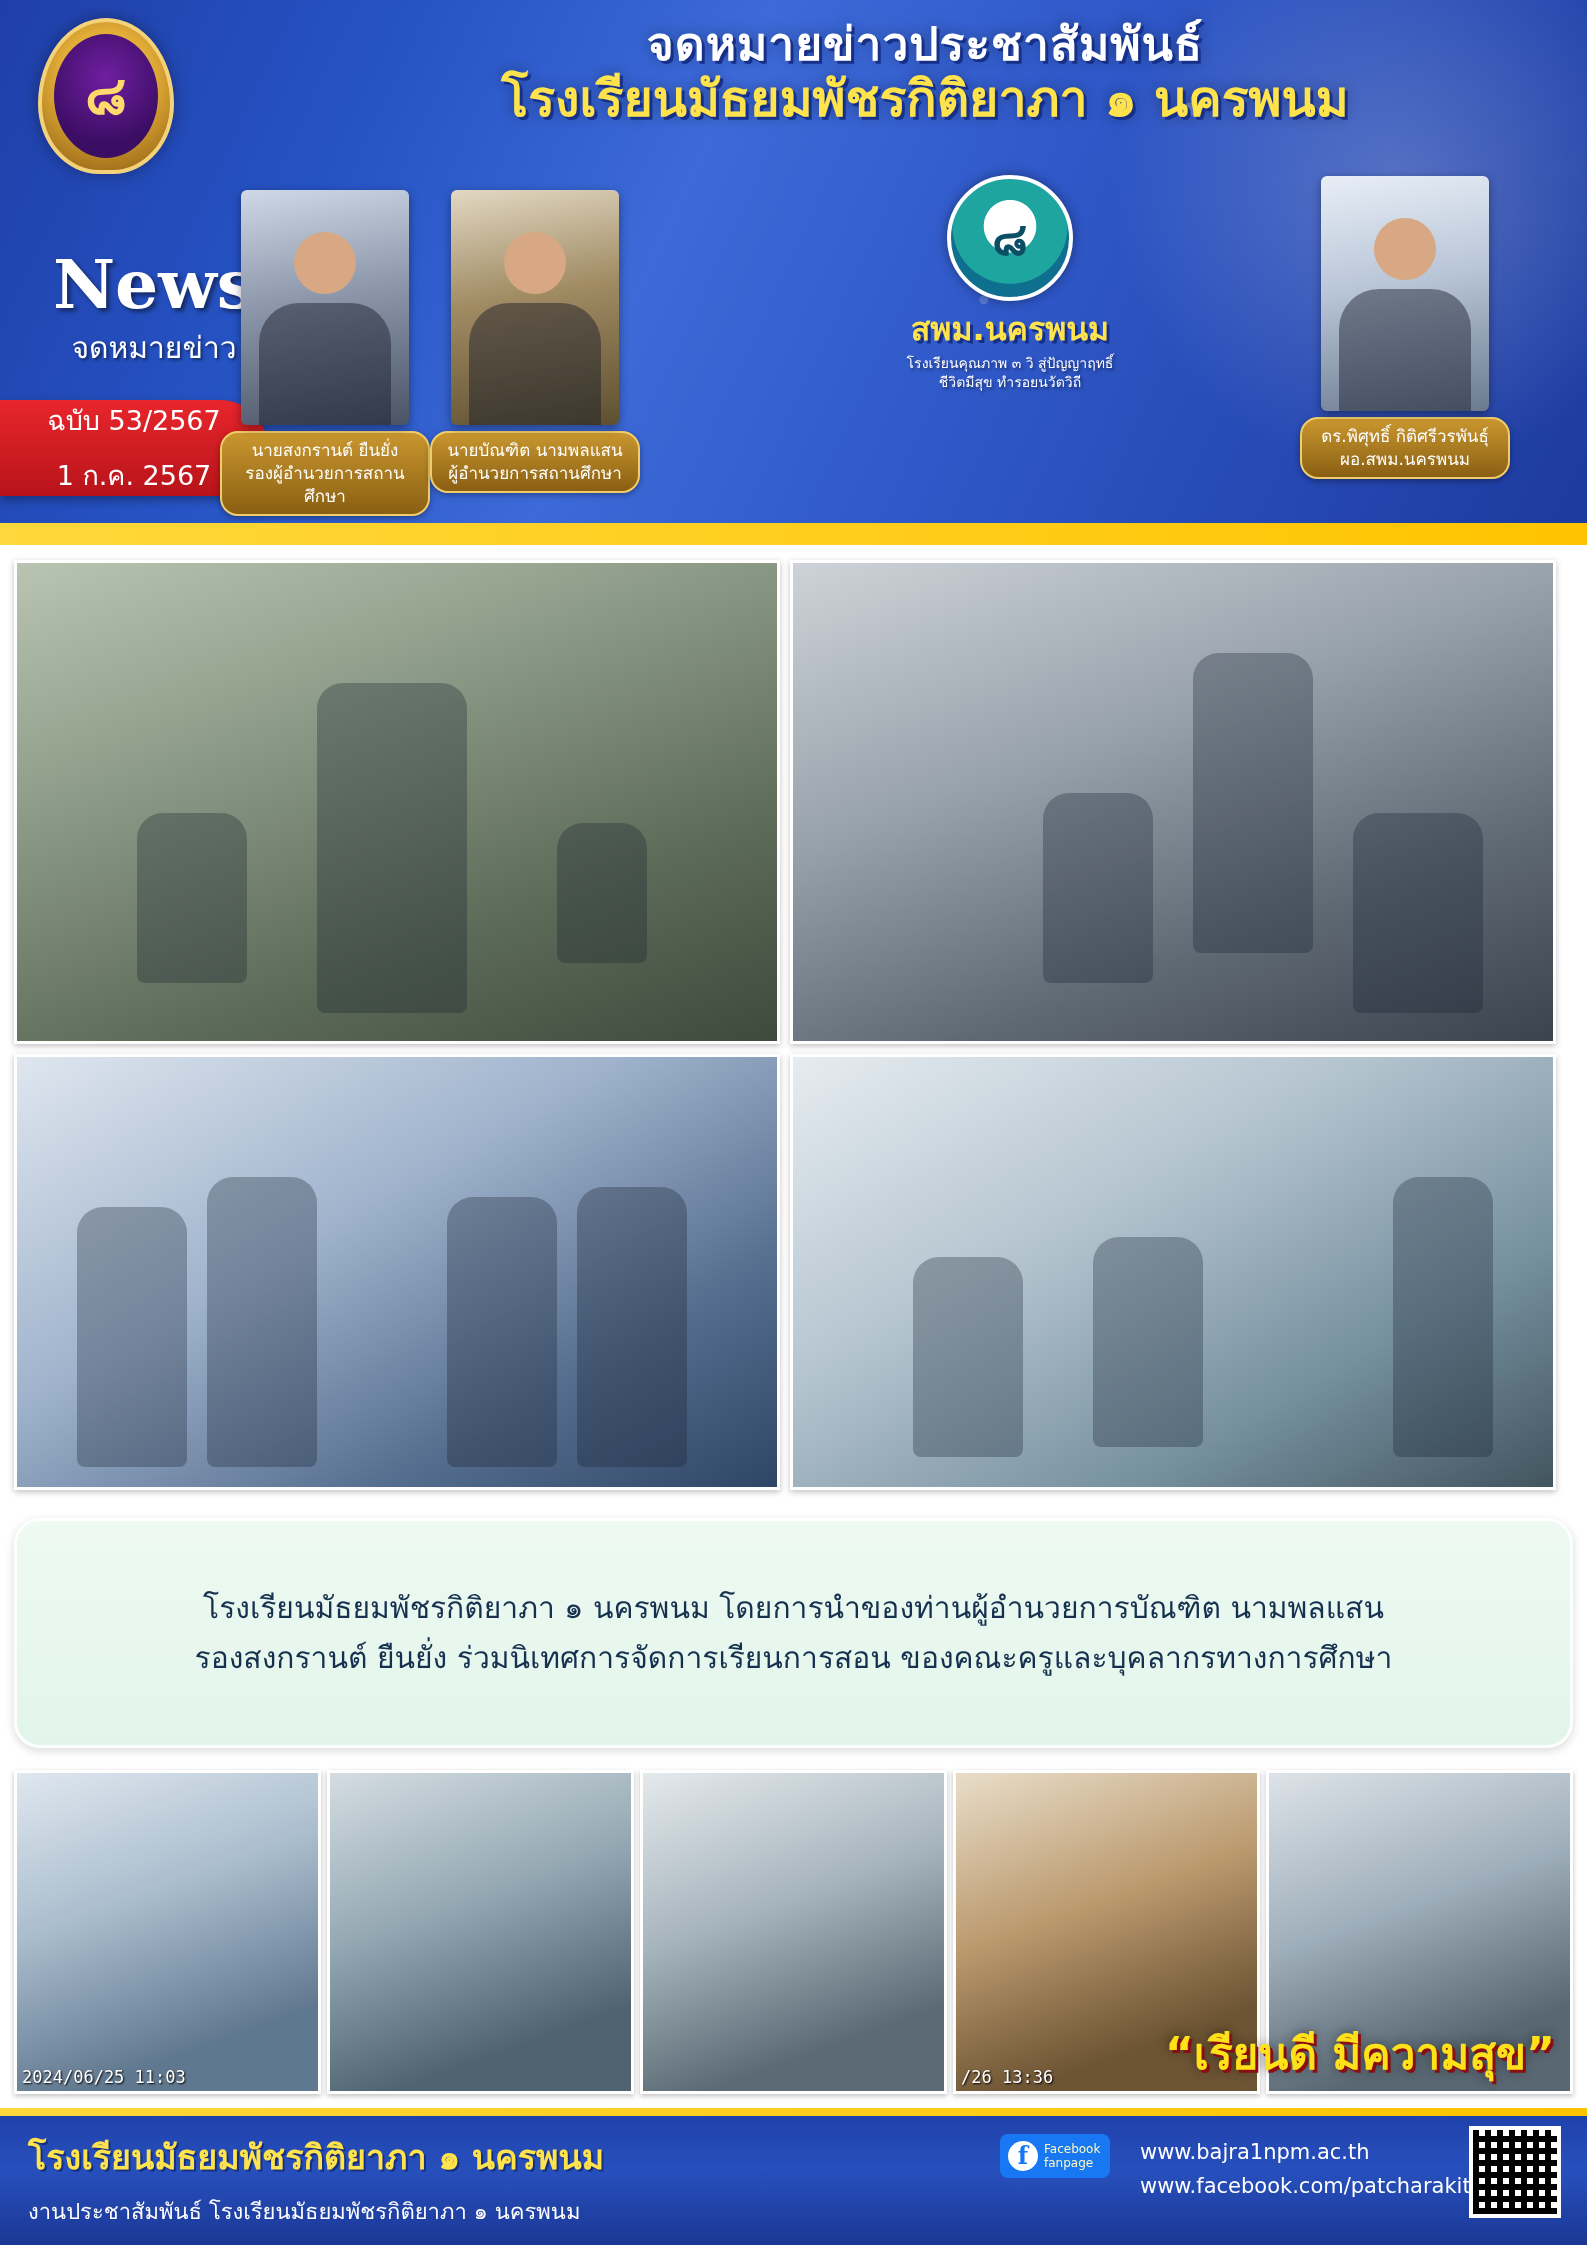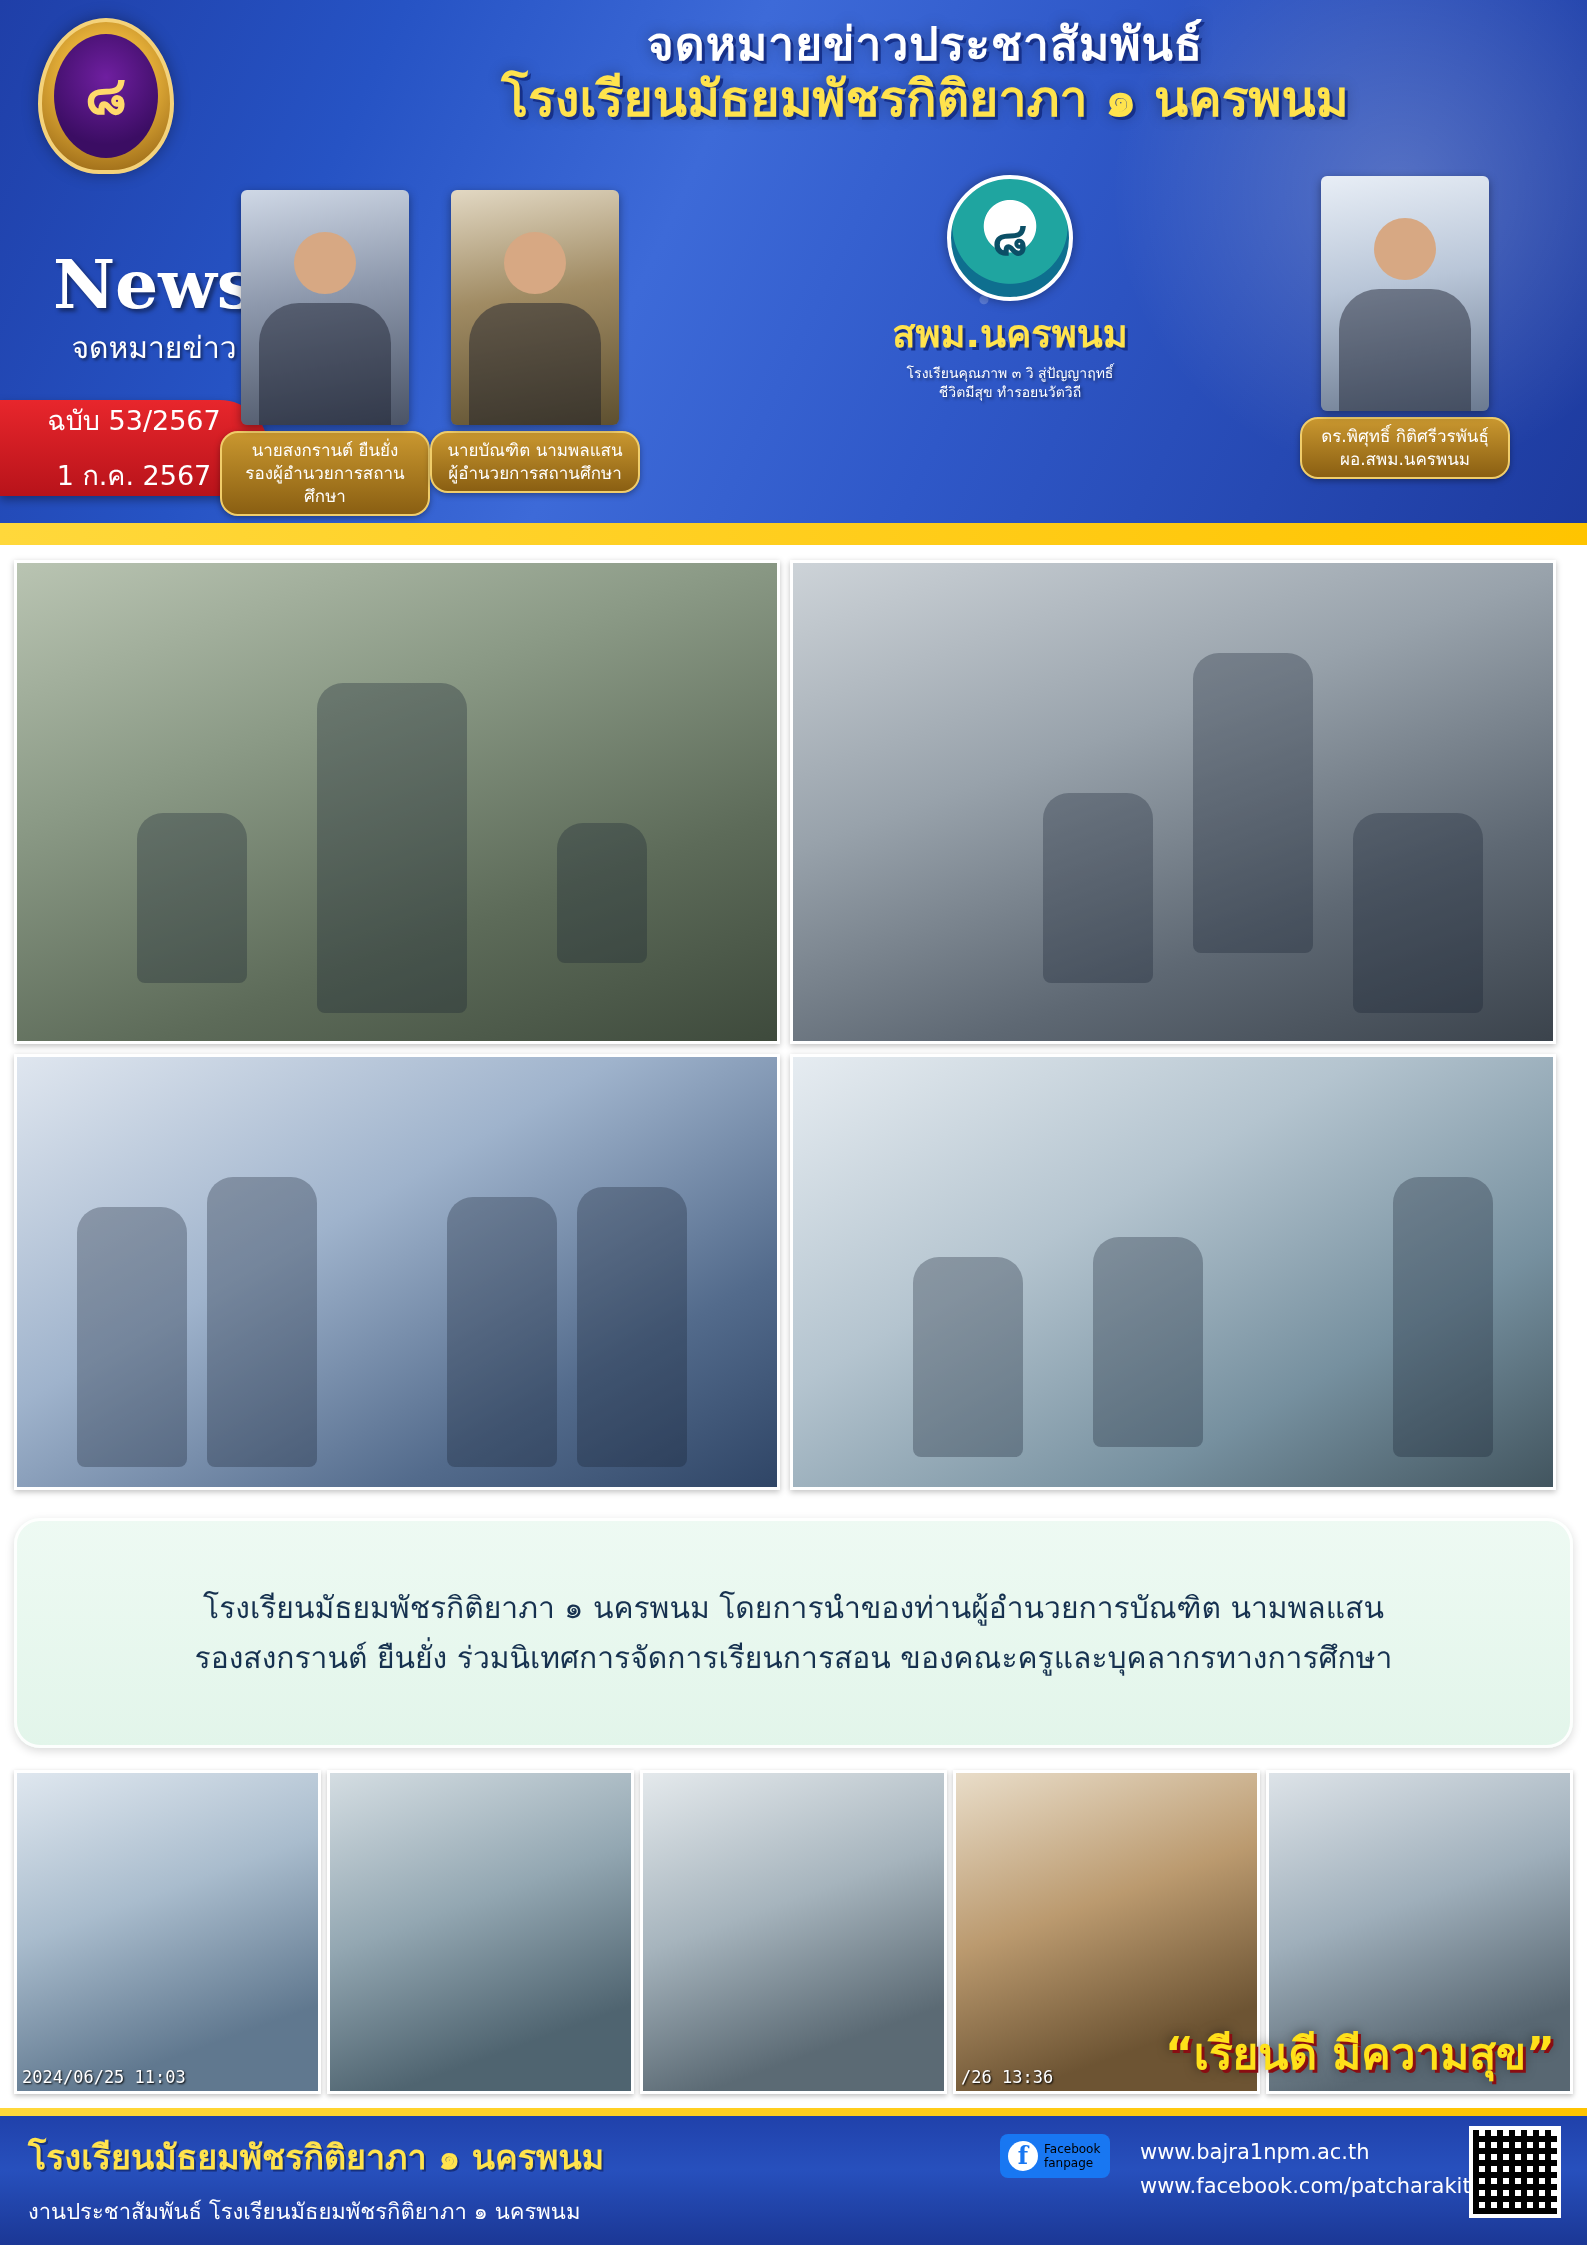--- a/index.html
+++ b/index.html
@@ -91,21 +91,21 @@
   #person-3{left:1300px;top:176px;}
 
   .org-block{position:absolute;left:770px;top:175px;width:480px;text-align:center;}
   .org-seal{
     width:118px;height:118px;border-radius:50%;margin:0 auto;
     background:radial-gradient(circle at 50% 40%,#ffffff 0 28%, #1fa5a0 29% 62%, #0e6f8f 63% 100%);
     border:4px solid #ffffff;box-shadow:0 0 12px rgba(0,0,0,.4);
     display:flex;align-items:center;justify-content:center;
     color:#0b4f66;font-size:46px;font-weight:bold;
   }
-  .org-name{font-size:38px;color:#ffe34d;font-weight:bold;text-shadow:3px 3px 0 #163089;margin-top:2px;}
+  .org-name{font-size:32px;color:#ffe34d;font-weight:bold;text-shadow:3px 3px 0 #163089;margin-top:2px;}
   .org-sub{font-size:14px;color:#ffffff;line-height:1.35;text-shadow:2px 2px 3px rgba(0,0,0,.45);}
 
   
   .gallery{position:absolute;left:14px;top:560px;width:1559px;}
   .row{display:flex;gap:10px;margin-bottom:10px;}
   .ph{border:3px solid #ffffff;box-shadow:0 2px 6px rgba(0,0,0,.25);position:relative;overflow:hidden;}
   .ph .cap{
     position:absolute;left:6px;bottom:5px;color:#fff;font-size:13px;
     text-shadow:1px 1px 2px #000;font-family:"DejaVu Sans Mono","Liberation Mono",monospace;
   }
@@ -160,21 +160,21 @@
   .f-dept{font-size:22px;color:#ffffff;margin-top:10px;}
   .fb-chip{
     position:absolute;left:1000px;top:26px;width:110px;height:44px;border-radius:8px;
     background:#1877f2;display:flex;align-items:center;gap:6px;padding:0 8px;box-sizing:border-box;
   }
   .fb-chip .f-glyph{
     width:30px;height:30px;border-radius:50%;background:#fff;color:#1877f2;
     font-family:"DejaVu Serif","Liberation Serif",serif;font-size:24px;font-weight:bold;
     display:flex;align-items:center;justify-content:center;line-height:1;
   }
-  .fb-chip .f-txt{color:#000000;font-size:12px;line-height:1.2;}
+  .fb-chip .f-txt{color:#fef9c3;font-size:12px;line-height:1.2;}
   .f-links{position:absolute;left:1140px;top:28px;color:#ffffff;font-size:21px;line-height:1.6;}
   .qr{
     position:absolute;right:26px;top:18px;width:92px;height:92px;background:#fff;padding:4px;box-sizing:border-box;
   }
   .qr i{
     display:block;width:100%;height:100%;
     background:
       repeating-linear-gradient(90deg,#000 0 6px,#fff 6px 12px),
       repeating-linear-gradient(0deg,#000 0 6px,#fff 6px 12px);
     background-blend-mode:multiply;

